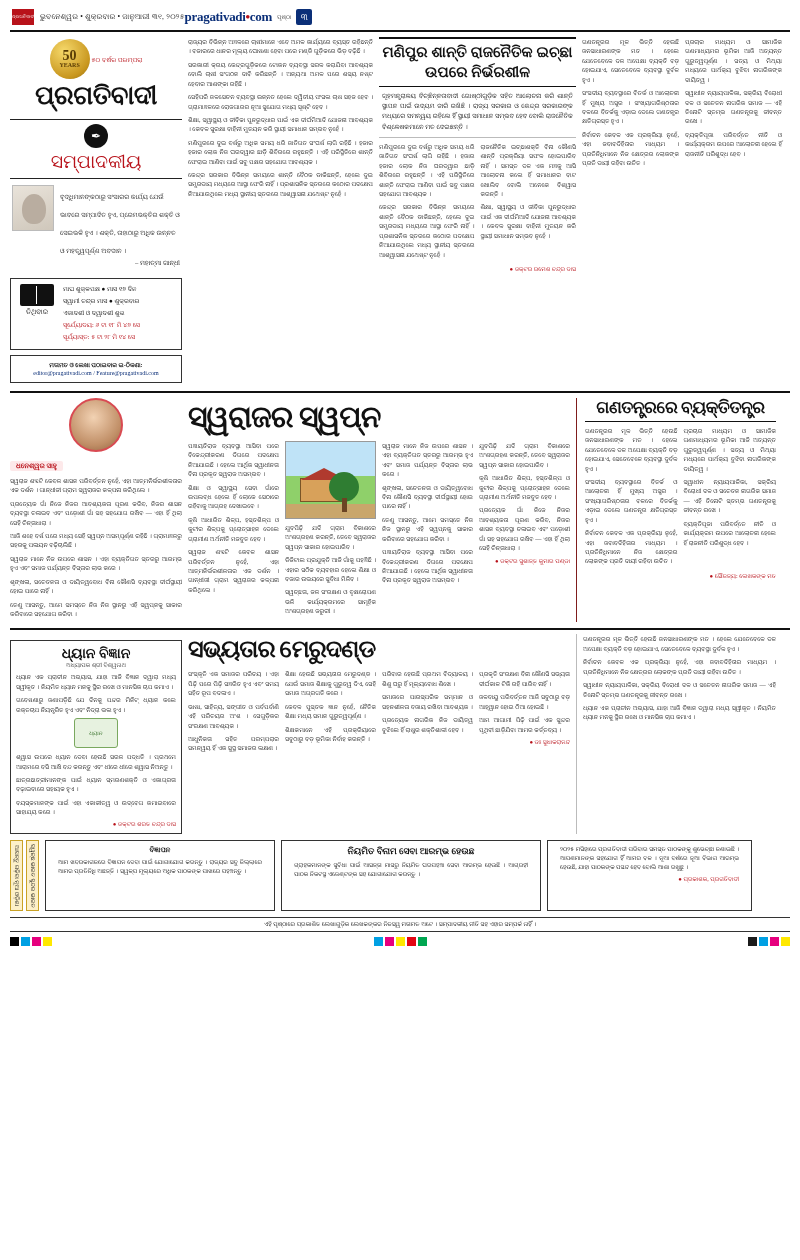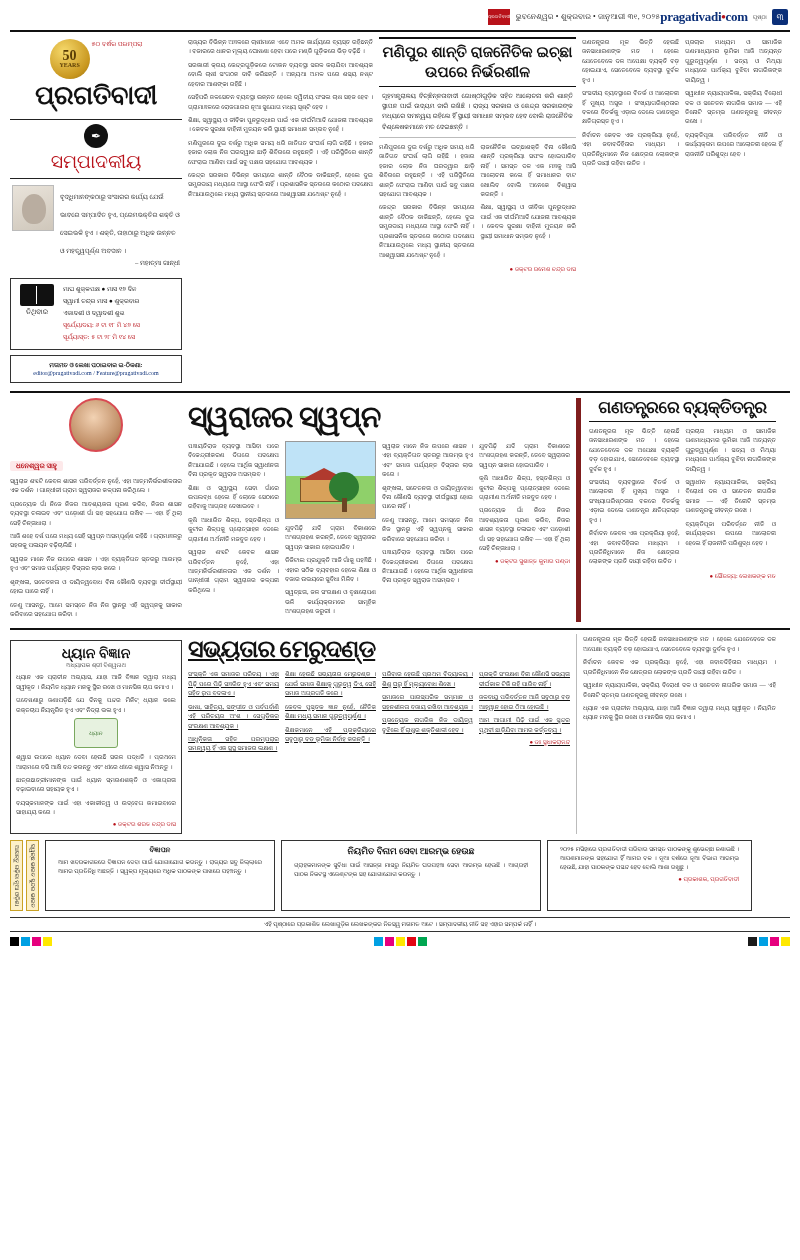--- a/index.html
+++ b/index.html
@@ -9,21 +9,21 @@
     background:#ffffff;
     font-family:"Liberation Serif", serif;
     color:#111;
     position:relative;
     overflow:hidden;
   }
   .page { width:800px; height:1260px; position:relative; padding:6px 10px 0 10px; }
 
   
   .masthead {
-    display:flex; align-items:center; justify-content:flex-end;
+    display:flex; align-items:center; justify-content:flex-start;
     border-bottom:2px solid #111;
     padding:2px 2px 4px 2px;
     height:26px;
   }
   .mh-left { display:flex; align-items:center; gap:6px; font-size:7px; color:#333; }
   .mh-logo-small {
     width:22px; height:16px; background:#b8121a; color:#fff;
     font-size:4.5px; line-height:16px; text-align:center; letter-spacing:.2px;
   }
   .mh-date { font-size:7.5px; color:#222; letter-spacing:.2px; }
@@ -39,21 +39,21 @@
   
   .cols { display:flex; gap:6px; margin-top:5px; }
   .col { }
   .c1 { width:172px; }
   .c2 { width:185px; }
   .c3 { width:197px; }
   .c4 { width:200px; }
 
   
   .nameplate { text-align:center; padding:2px 0 4px 0; }
-  .np-top { display:flex; align-items:flex-start; justify-content:center; gap:2px; }
+  .np-top { display:flex; align-items:center; justify-content:center; gap:2px; }
   .gold-seal {
     width:40px; height:40px; border-radius:50%;
     background:radial-gradient(circle at 35% 30%, #f6d96b, #c8961e 70%, #8d6a12);
     color:#5a3d05; font-size:6px; font-weight:bold; text-align:center;
     display:flex; flex-direction:column; align-items:center; justify-content:center;
     line-height:1.0;
   }
   .gold-seal .num { font-size:14px; line-height:12px; }
   .np-sub { font-size:6.5px; color:#b8121a; margin-top:1px; }
   .np-title {
@@ -371,21 +371,21 @@
         </div>
         <div class="body-col">
           <p>ଯୁବପିଢ଼ି ଯଦି ଗ୍ରାମ ବିକାଶରେ ଅଂଶଗ୍ରହଣ କରନ୍ତି, ତେବେ ସ୍ୱରାଜର ସ୍ୱପ୍ନ ସାକାର ହୋଇପାରିବ ।</p>
           <p>କୃଷି ଆଧାରିତ ଶିଳ୍ପ, ହସ୍ତଶିଳ୍ପ ଓ କୁଟୀର ଶିଳ୍ପକୁ ପ୍ରୋତ୍ସାହନ ଦେଲେ ଗ୍ରାମୀଣ ଅର୍ଥନୀତି ମଜବୁତ ହେବ ।</p>
           <p>ପ୍ରତ୍ୟେକ ଗାଁ ନିଜେ ନିଜର ଆବଶ୍ୟକତା ପୂରଣ କରିବ, ନିଜର ଶାସନ ବ୍ୟବସ୍ଥା ଚଳାଇବ ଏବଂ ପଡ଼ୋଶୀ ଗାଁ ସହ ସହଯୋଗ ରଖିବ — ଏହା ହିଁ ଥିଲା ସେହି ଚିନ୍ତାଧାରା ।</p>
           <div class="byline-red">● ଡକ୍ଟର ସୁଶାନ୍ତ କୁମାର ପଣ୍ଡା</div>
         </div>
       </div>
     </div>
 
-    <div class="col c4" style="border-left:5px solid #7f1d1d;padding-left:8px;">
+    <div class="col c4" style="border-left:1px solid #7f1d1d;padding-left:8px;">
       <div class="right-head">ଗଣତନ୍ତ୍ରରେ ବ୍ୟକ୍ତିତନ୍ତ୍ର</div>
       <div class="two-sub">
         <div class="body-col">
           <p>ଗଣତନ୍ତ୍ରର ମୂଳ ଭିତ୍ତି ହେଉଛି ଜନସାଧାରଣଙ୍କ ମତ । ହେଲେ ଯେତେବେଳେ ଦଳ ଅପେକ୍ଷା ବ୍ୟକ୍ତି ବଡ଼ ହୋଇଯାଏ, ସେତେବେଳେ ବ୍ୟବସ୍ଥା ଦୁର୍ବଳ ହୁଏ ।</p>
           <p>ସଂସଦୀୟ ବ୍ୟବସ୍ଥାରେ ବିତର୍କ ଓ ଆଲୋଚନା ହିଁ ମୁଖ୍ୟ ଅସ୍ତ୍ର । ସଂଖ୍ୟାଗରିଷ୍ଠତାର ବଳରେ ବିତର୍କକୁ ଏଡ଼ାଇ ଦେଲେ ଗଣତନ୍ତ୍ର କ୍ଷତିଗ୍ରସ୍ତ ହୁଏ ।</p>
           <p>ନିର୍ବାଚନ କେବଳ ଏକ ପ୍ରକ୍ରିୟା ନୁହେଁ, ଏହା ଜବାବଦିହିତାର ମାଧ୍ୟମ । ପ୍ରତିନିଧିମାନେ ନିଜ କ୍ଷେତ୍ରର ଲୋକଙ୍କ ପ୍ରତି ଦାୟୀ ରହିବା ଉଚିତ ।</p>
         </div>
         <div class="body-col">
           <p>ପ୍ରଚାର ମାଧ୍ୟମ ଓ ସାମାଜିକ ଗଣମାଧ୍ୟମର ଭୂମିକା ଆଜି ଅତ୍ୟନ୍ତ ଗୁରୁତ୍ୱପୂର୍ଣ୍ଣ । ସତ୍ୟ ଓ ମିଥ୍ୟା ମଧ୍ୟରେ ପାର୍ଥକ୍ୟ ବୁଝିବା ନାଗରିକଙ୍କ ଦାୟିତ୍ୱ ।</p>
           <p>ସ୍ୱାଧୀନ ନ୍ୟାୟପାଳିକା, ସକ୍ରିୟ ବିରୋଧୀ ଦଳ ଓ ସଚେତନ ନାଗରିକ ସମାଜ — ଏହି ତିନୋଟି ସ୍ତମ୍ଭ ଗଣତନ୍ତ୍ରକୁ ଜୀବନ୍ତ ରଖେ ।</p>
@@ -409,21 +409,21 @@
             <span>ଧ୍ୟାନ</span>
           </div>
           <p>ଶ୍ୱାସ ଉପରେ ଧ୍ୟାନ ଦେବା ହେଉଛି ସରଳ ପଦ୍ଧତି । ପ୍ରଥମେ ଆରାମରେ ବସି ଆଖି ବନ୍ଦ କରନ୍ତୁ ଏବଂ ଧୀରେ ଧୀରେ ଶ୍ୱାସ ନିଅନ୍ତୁ ।</p>
           <p>ଛାତ୍ରଛାତ୍ରୀମାନଙ୍କ ପାଇଁ ଧ୍ୟାନ ସ୍ମରଣଶକ୍ତି ଓ ଏକାଗ୍ରତା ବଢ଼ାଇବାରେ ସହାୟକ ହୁଏ ।</p>
           <p>ବୟସ୍କମାନଙ୍କ ପାଇଁ ଏହା ଏକାକୀତ୍ୱ ଓ ଉଦ୍‌ବେଗ କମାଇବାରେ ସାହାଯ୍ୟ କରେ ।</p>
         </div>
         <div class="byline-red">● ଡକ୍ଟର ଶରତ ଚନ୍ଦ୍ର ଦାସ</div>
       </div>
     </div>
 
-    <div class="col" style="width:382px;text-decoration:underline;">
+    <div class="col" style="width:382px;">
       <div class="feature-title" style="font-size:24px;">ସଭ୍ୟତାର ମେରୁଦଣ୍ଡ</div>
       <div class="feature-cols">
         <div class="body-col">
           <p>ସଂସ୍କୃତି ଏକ ସମାଜର ପରିଚୟ । ଏହା ପିଢ଼ି ପରେ ପିଢ଼ି ସଞ୍ଚରିତ ହୁଏ ଏବଂ ସମୟ ସହିତ ରୂପ ବଦଳାଏ ।</p>
           <p>ଭାଷା, ସାହିତ୍ୟ, ସଙ୍ଗୀତ ଓ ପର୍ବପର୍ବାଣି ଏହି ପରିଚୟର ଅଂଶ । ସେଗୁଡ଼ିକର ସଂରକ୍ଷଣ ଆବଶ୍ୟକ ।</p>
           <p>ଆଧୁନିକତା ସହିତ ପରମ୍ପରାର ସମନ୍ୱୟ ହିଁ ଏକ ସୁସ୍ଥ ସମାଜର ଲକ୍ଷଣ ।</p>
         </div>
         <div class="body-col">
           <p>ଶିକ୍ଷା ହେଉଛି ସଭ୍ୟତାର ମେରୁଦଣ୍ଡ । ଯେଉଁ ସମାଜ ଶିକ୍ଷାକୁ ଗୁରୁତ୍ୱ ଦିଏ, ସେହି ସମାଜ ଅଗ୍ରଗତି କରେ ।</p>
           <p>କେବଳ ପୁସ୍ତକ ଜ୍ଞାନ ନୁହେଁ, ନୈତିକ ଶିକ୍ଷା ମଧ୍ୟ ସମାନ ଗୁରୁତ୍ୱପୂର୍ଣ୍ଣ ।</p>

